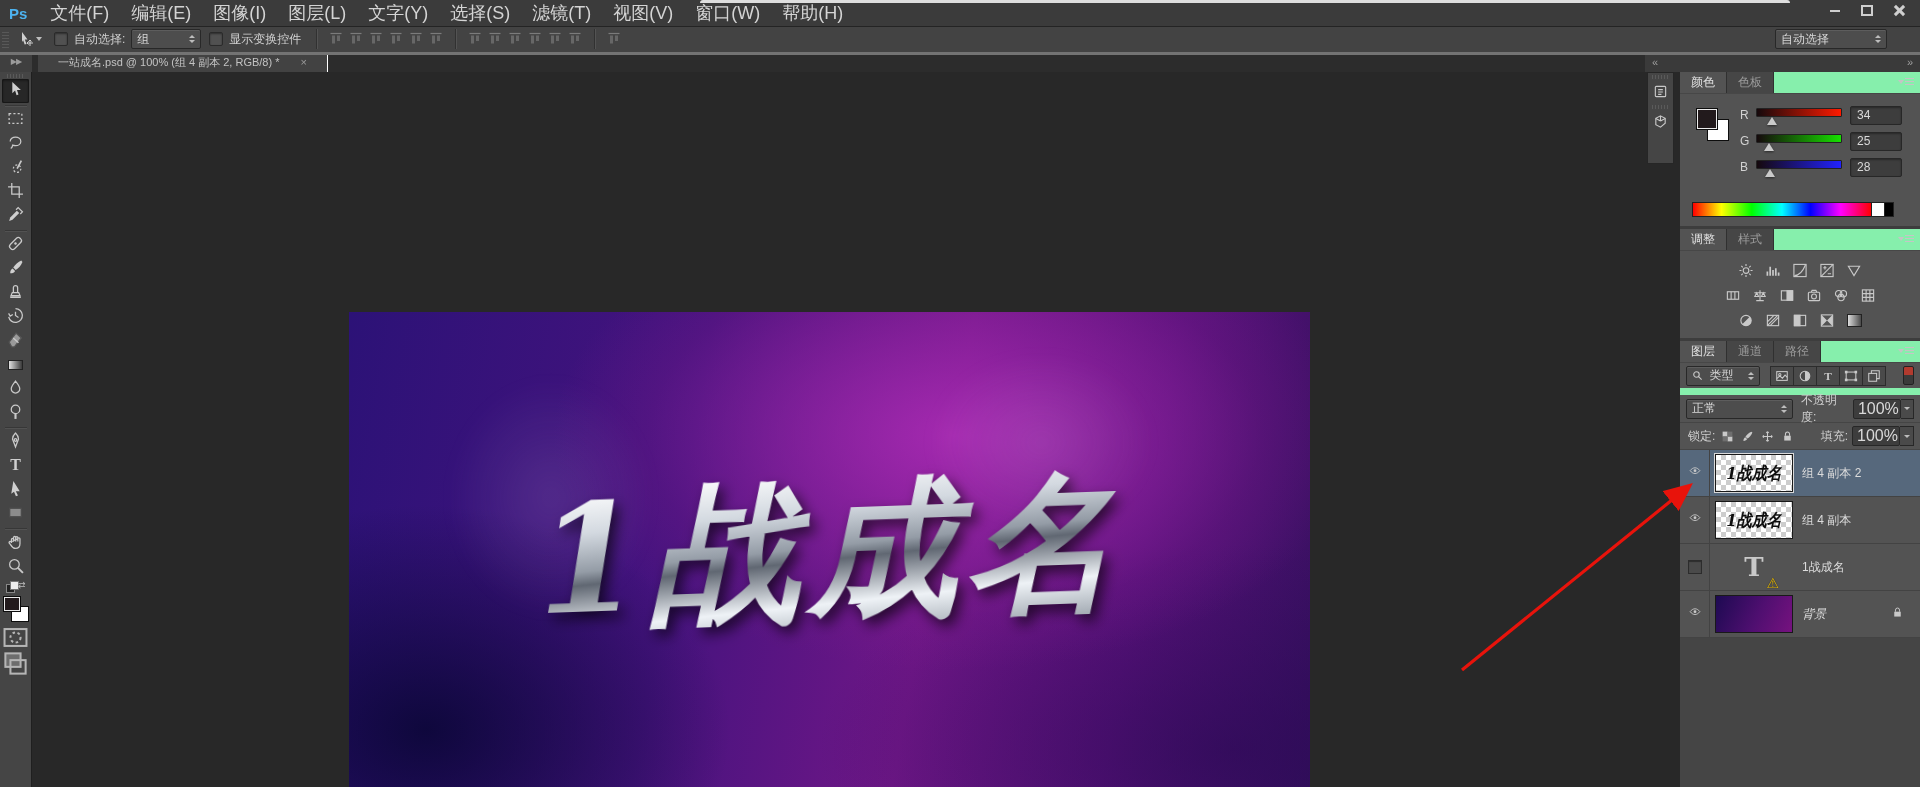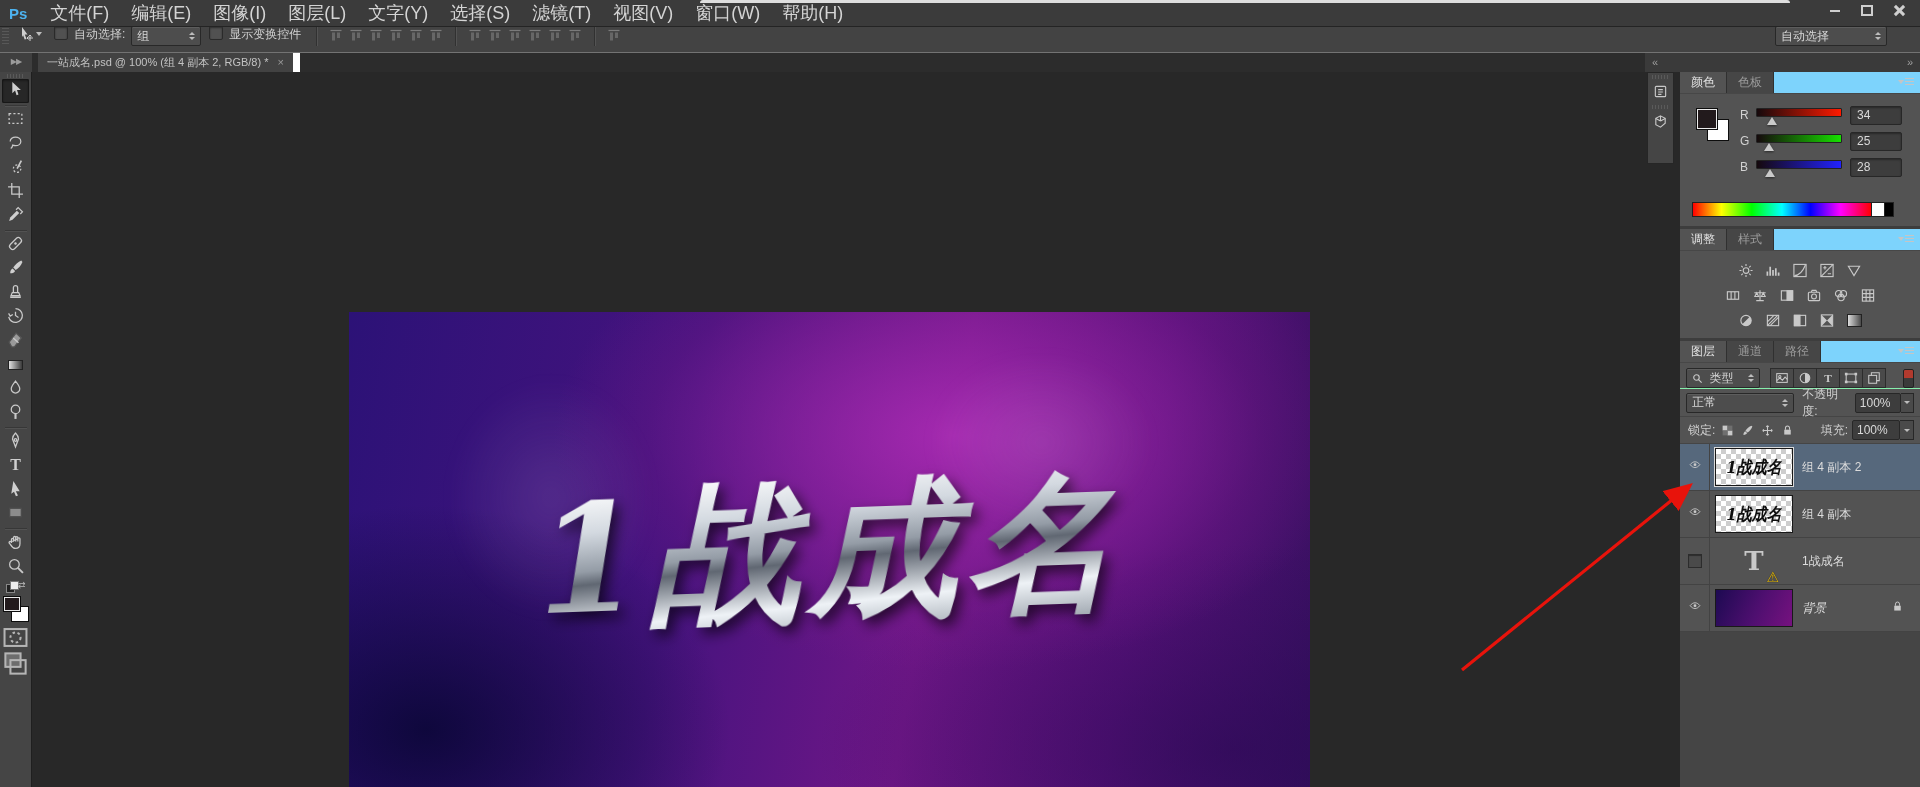--- a/index.html
+++ b/index.html
@@ -12,22 +12,22 @@
   .menu-item{color:#d4d4d4;font-size:18px;padding:5px 11px;cursor:default}
   .white-strip{position:absolute;left:700px;top:0;width:1090px;height:3px;background:#dedede;border-radius:3px 3px 0 0;z-index:12}
   .win-controls{margin-left:auto;display:flex;gap:6px;padding-right:8px;align-self:flex-start;margin-top:3px;z-index:13}
   .win-btn{width:26px;height:15px;display:flex;align-items:center;justify-content:center}
   .wb-min{width:10px;height:2px;background:#cfcfcf;display:block}
   .wb-rest{width:8px;height:7px;border:2px solid #cfcfcf;display:block}
   .wb-x{position:relative;width:11px;height:11px;display:block}
   .wb-x::before,.wb-x::after{content:"";position:absolute;left:4px;top:-1px;width:3px;height:13px;background:#cfcfcf}
   .wb-x::before{transform:rotate(45deg)}.wb-x::after{transform:rotate(-45deg)}
   
-  .optionsbar{position:absolute;left:0;top:26px;width:100%;height:26px;background:#434343;border-bottom:1px solid #737373;
-              display:flex;align-items:flex-start;z-index:9}
+  .optionsbar{position:absolute;left:0;top:26px;width:100%;height:26px;background:#434343;border-bottom:3px solid #737373;
+              display:flex;align-items:center;z-index:9}
   .grip-v{width:7px;height:18px;margin:0 5px 0 2px;
           background:repeating-linear-gradient(0deg,#585858 0 1px,transparent 1px 3px)}
   .ob-tool{display:flex;align-items:center;gap:2px;padding:0 4px}
   .ob-tool svg{width:16px;height:16px}
   .tri-down{width:0;height:0;border-left:3.5px solid transparent;border-right:3.5px solid transparent;border-top:4px solid #bdbdbd}
   .tri-up-sm{width:0;height:0;border-left:3px solid transparent;border-right:3px solid transparent;border-bottom:3.5px solid #bdbdbd}
   .tri-down-sm{width:0;height:0;border-left:3px solid transparent;border-right:3px solid transparent;border-top:3.5px solid #bdbdbd}
   .checkbox{width:12px;height:12px;background:#515151;border:1px solid #2a2a2a;border-radius:2px;
             box-shadow:inset 0 1px 2px rgba(0,0,0,.45);margin:0 6px 0 8px}
   .ob-label{color:#cfcfcf;font-size:12px;margin-right:6px}
@@ -35,22 +35,22 @@
             border-radius:2px;height:18px;padding:0 5px;color:#d6d6d6;font-size:12px;box-shadow:inset 0 1px 0 #5d5d5d}
   .ud{display:flex;flex-direction:column;gap:2px;margin-left:8px}
   .ob-sep{width:1px;height:20px;background:#313131;box-shadow:1px 0 0 #535353;margin:0 9px}
   .align-icon{width:16px;height:16px;opacity:.42;margin:0 2px}
   .align-icon svg{width:16px;height:16px}
   .workspace-btn{margin-left:auto;margin-right:33px;width:100px}
   
   .toolbar-head{position:absolute;left:0;top:52px;width:32px;height:20px;background:#3f3f3f;color:#9b9b9b;
                 font-size:8px;line-height:20px;text-align:center;letter-spacing:-1px}
   .tabbar{position:absolute;left:32px;top:52px;width:1613px;height:20px;background:#2c2c2c;display:flex;align-items:stretch}
-  .doc-tab{margin-left:6px;background:#424242;color:#c3c3c3;font-size:11px;display:flex;align-items:center;gap:9px;
-           padding:0 9px;border-right:7px solid #ffffff;box-shadow:inset 0 1px 0 #515151}
+  .doc-tab{margin-left:6px;background:#424242;color:#c3c3c3;font-size:11px;display:flex;align-items:center;gap:21px;
+           padding:0 20px;border-right:1px solid #ffffff;box-shadow:inset 0 1px 0 #515151}
   .tab-close{color:#9a9a9a;font-size:11px;line-height:11px}
   .dock-head{position:absolute;left:1645px;top:52px;width:275px;height:20px;background:#3a3a3a;color:#9f9f9f;
              font-size:11px;display:flex;align-items:center;justify-content:space-between;padding:0 7px;box-sizing:border-box}
   
   .toolbar{position:absolute;left:0;top:72px;width:32px;height:715px;background:#454545;border-right:1px solid #1f1f1f;
            display:flex;flex-direction:column;align-items:center;box-sizing:border-box}
   .tb-grip{width:18px;height:4px;margin:2px 0 1px;background:repeating-linear-gradient(90deg,#5a5a5a 0 1px,transparent 1px 3px)}
   .tool{width:27px;height:24px;display:flex;align-items:center;justify-content:center;border-radius:2px;position:relative}
   .tool svg{width:17px;height:17px}
   .tool.selected{background:#272727;box-shadow:inset 0 0 0 1px #171717,inset 0 1px 3px rgba(0,0,0,.6)}
@@ -80,21 +80,21 @@
      -webkit-background-clip:text;background-clip:text;color:transparent;
      filter:drop-shadow(5px 7px 7px rgba(0,0,0,.65))}
   
   .strip-dock{position:absolute;left:1647px;top:72px;width:27px;height:92px;background:#454545;border:1px solid #262626;
               box-sizing:border-box;display:flex;flex-direction:column;align-items:center}
   .strip-btn{width:21px;height:19px;display:flex;align-items:center;justify-content:center;margin:2px 0}
   .strip-btn svg{width:15px;height:15px}
   
   .dock{position:absolute;left:1680px;top:72px;width:240px;height:715px;background:#3d3d3d;display:flex;flex-direction:column}
   .panel{background:#535353;margin-bottom:3px}
-  .panel-tabs{height:21px;background:#7dd3fc;display:flex;align-items:stretch;position:relative;border-bottom:1px solid #474747}
+  .panel-tabs{height:21px;background:#86efac;display:flex;align-items:stretch;position:relative;border-bottom:1px solid #474747}
   .ptab{display:flex;align-items:center;padding:0 11px;font-size:12px;color:#9b9b9b;background:#464646;border-right:1px solid #303030}
   .ptab.active{background:#535353;color:#e0e0e0}
   .panel-menu{position:absolute;right:6px;top:5px;width:16px;height:11px;cursor:default}
   .panel-menu::before{content:"";position:absolute;left:0;top:3px;border-left:3.5px solid transparent;border-right:3.5px solid transparent;border-top:4px solid #c5c5c5}
   .panel-menu::after{content:"";position:absolute;right:0;top:1px;width:9px;height:7px;
       background:repeating-linear-gradient(0deg,#c5c5c5 0 1px,transparent 1px 3px)}
   
   .color-content{position:relative;height:96px;padding-top:8px}
   .cp-swatches{position:absolute;left:16px;top:14px;width:34px;height:34px}
   .cp-fg{position:absolute;left:0;top:0;width:20px;height:20px;border:1px solid #0d0d0d;box-shadow:inset 0 0 0 1px #ececec;z-index:2}
@@ -113,33 +113,33 @@
   .spec-white{width:12px;height:13px;background:#fff;border:1px solid #222;border-left:0}
   .spec-black{width:8px;height:13px;background:#000;border:1px solid #222;border-left:0}
   
   .adj-heading{color:#dcdcdc;font-size:12.5px;padding:8px 0 2px 10px}
   .adj-rows{padding:2px 0 10px}
   .adj-row{display:flex;justify-content:center;gap:9px;margin-top:9px}
   .adj-icon{width:18px;height:16px;display:flex;align-items:center;justify-content:center}
   .adj-icon svg{width:16px;height:15px}
   
   .layers-panel{flex:1;display:flex;flex-direction:column;margin-bottom:0}
-  .lp-filter{display:flex;align-items:flex-end;height:25px;padding:0 6px;border-bottom:1px solid #86efac}
+  .lp-filter{display:flex;align-items:center;height:25px;padding:0 6px;border-bottom:7px solid #86efac}
   .lp-type{width:62px;height:18px;margin-right:10px}
   .lp-ficon{width:22px;height:18px;display:flex;align-items:center;justify-content:center;background:#4a4a4a;
             border:1px solid #2c2c2c;border-right-width:0}
   .lp-ficon:last-of-type{border-right-width:1px}
   .lp-ficon svg{width:14px;height:14px}
   .lp-toggle{margin-left:auto;width:9px;height:17px;background:linear-gradient(#b23a2e 0 8px,#3a3a3a 8px);
              border:1px solid #222;border-radius:2px}
   .lp-blend{display:flex;align-items:center;height:27px;padding:0 6px;border-bottom:1px solid #454545}
   .lp-blendsel{width:102px;height:18px}
   .lp-lab{color:#cfcfcf;font-size:12px;margin:0 4px 0 8px}
   .mini-box{display:flex;align-items:center;height:18px;background:#3d3d3d;border:1px solid #272727;border-radius:2px;
-            color:#d9d9d9;font-size:12px;padding:0 4px}
+            color:#d9d9d9;font-size:16px;padding:0 4px}
   .mini-arrow{width:13px;height:18px;background:#4a4a4a;border:1px solid #272727;border-left:0;display:flex;align-items:center;justify-content:center}
   .lp-lock{display:flex;align-items:center;height:26px;padding:0 6px;border-bottom:1px solid #454545}
   .lock-ico{width:17px;height:16px;display:flex;align-items:center;justify-content:center;margin-right:3px}
   .lock-ico svg{width:13px;height:13px}
   .layer-list{flex:1;overflow:hidden;background:#464646;display:flex;flex-direction:column}
   .layer-row{display:flex;align-items:center;height:46px;background:#535353;border-bottom:1px solid #434343;flex:0 0 auto}
   .layer-row.group-row{height:26px}
   .layer-row.selected{background:#56687c}
   .eye-cell{width:29px;align-self:stretch;border-right:1px solid #434343;display:flex;align-items:center;justify-content:center}
   .eye-cell svg{width:16px;height:12px}

